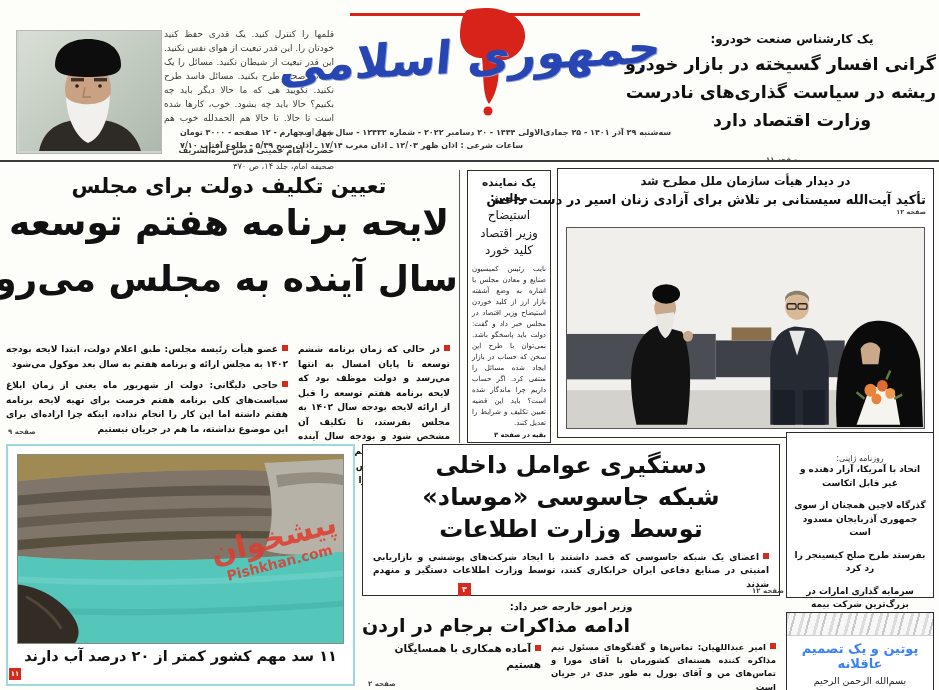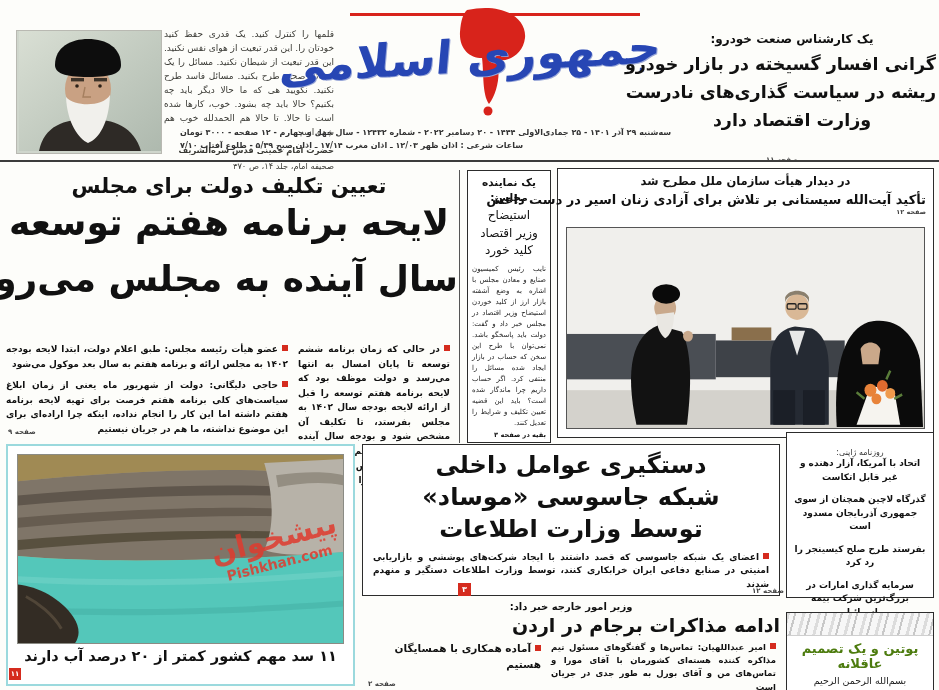--- a/index.html
+++ b/index.html
@@ -64,42 +64,42 @@
   .sistani .photo{position:absolute;left:8px;right:8px;top:58px;bottom:8px;border:1px solid #555;overflow:hidden;background:#eceae6;}
 
   
   .mossad{left:362px;top:444px;width:418px;height:152px;box-sizing:border-box;padding:5px 10px;}
   .mossad .hl{font-size:24px;font-weight:bold;text-align:center;line-height:1.33;}
   .mossad .body{margin-top:5px;font-size:9px;font-weight:bold;line-height:1.5;}
 
   
   .barjam{left:362px;top:601px;width:418px;height:89px;}
   .barjam .kicker{font-size:10px;font-weight:bold;text-align:center;}
-  .barjam .hl{font-size:19px;font-weight:bold;text-align:right;margin-top:2px;}
+  .barjam .hl{font-size:19px;font-weight:bold;text-align:left;margin-top:2px;}
   .barjam .cols{display:flex;gap:10px;margin-top:5px;padding:0 4px;}
   .barjam .c1{flex:0 0 225px;font-size:8.5px;font-weight:bold;line-height:1.55;}
   .barjam .c2{flex:1;font-size:10.5px;font-weight:bold;line-height:1.5;}
   .barjam .pr{position:absolute;left:6px;bottom:2px;}
 
   
   .dam{left:6px;top:444px;width:349px;height:242px;border:2px solid #9bd9dd;background:#fff;box-sizing:border-box;}
   .dam .photo{position:absolute;left:9px;right:9px;top:8px;height:188px;border:1px solid #8b8b84;overflow:hidden;}
   .dam .caption{position:absolute;left:0;right:0;top:202px;text-align:center;font-size:14.5px;font-weight:bold;}
 
   
-  .briefs{left:786px;top:432px;width:148px;height:166px;box-sizing:border-box;padding:15px 5px;}
+  .briefs{left:786px;top:432px;width:148px;height:166px;box-sizing:border-box;padding:21px 5px;}
   .briefs .item{margin-bottom:9px;text-align:center;}
   .briefs .bk{font-size:8px;color:#333;}
   .briefs .bt{font-size:9px;font-weight:bold;line-height:1.5;}
 
   
   .putin{left:786px;top:612px;width:148px;height:90px;box-sizing:border-box;overflow:hidden;}
   .putin .band{height:22px;border-bottom:1px solid #cfcfcf;
     background:repeating-linear-gradient(105deg,#dcdcdc 0 3px,#f7f7f7 3px 7px,#c8c8c8 7px 9px,#f7f7f7 9px 15px);}
-  .putin .title{color:#4d7c0f;font-size:13px;font-weight:bold;text-align:center;margin-top:5px;}
+  .putin .title{color:#3b82f6;font-size:13px;font-weight:bold;text-align:center;margin-top:5px;}
   .putin .body{font-size:9.5px;line-height:1.55;padding:3px 6px 0 6px;color:#222;}
   .putin .b1{text-align:center;}
 </style>
 </head>
 <body>
 
 <div class="page">
 
   <div class="abs khomeini-frame">
     <svg width="142" height="120" viewBox="0 0 142 120">

